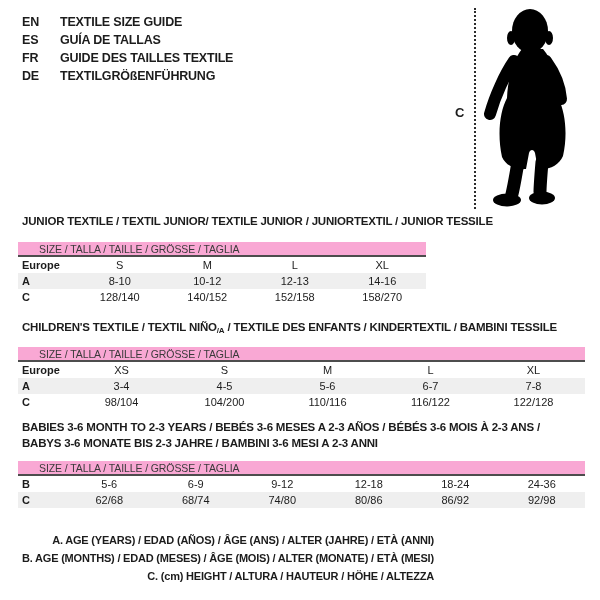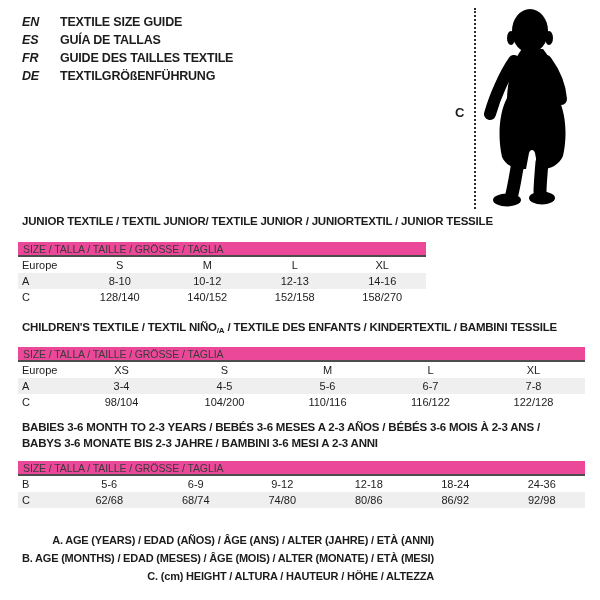--- a/index.html
+++ b/index.html
@@ -8,49 +8,49 @@
     position: relative;
     width: 600px; height: 600px;
     background: #ffffff;
     font-family: "Liberation Sans", sans-serif;
     color: #1c1c1c;
     overflow: hidden;
   }
   
   .langs { position: absolute; left: 22px; top: 13px; }
   .lang-row { display: flex; line-height: 18px; font-weight: bold; font-size: 12.5px; letter-spacing: -0.2px; }
-  .lang-code { width: 38px; font-style: italic; }
+  .lang-code { width: 38px; }
   
   .dotted-line { position: absolute; left: 474px; top: 8px; height: 201px; width: 0; border-left: 2px dotted #2b2b2b; }
   .height-label { position: absolute; left: 455px; top: 105px; font-weight: bold; font-size: 13px; }
   .baby-svg { position: absolute; left: 480px; top: 4px; }
   
   .sec-title { position: absolute; left: 22px; font-weight: bold; font-size: 11.5px; letter-spacing: -0.2px; white-space: nowrap; }
   .sec-title .sub { font-size: 8px; vertical-align: -2px; }
   .title-junior { top: 215px; }
   .title-children { top: 321px; }
   .title-babies { top: 419px; line-height: 16px; }
   
   .size-table { position: absolute; left: 18px; }
   .t1 { top: 242px; width: 408px; }
   .t2 { top: 347px; width: 567px; }
   .t3 { top: 461px; width: 567px; }
   .size-bar {
     height: 15px; line-height: 15px;
-    background: #ec4899;
+    background: #f9a8d4;
     border-bottom: 2px solid #4d4d4d;
     color: #3a3a3a;
     font-size: 10.5px;
-    padding-left: 5px;
+    padding-left: 21px;
     letter-spacing: -0.1px;
     white-space: nowrap;
   }
   table { width: 100%; border-collapse: collapse; table-layout: fixed; }
   td { height: 16px; font-size: 11px; text-align: center; padding: 0; white-space: nowrap; }
-  td.rowlabel { text-align: left; padding-left: 4px; }
+  td.rowlabel { text-align: left; padding-left: 4px; font-weight: bold; }
   tr.alt { background: #efefef; }
   
   .legend { position: absolute; left: 22px; top: 531px; text-align: right; }
   .legend-line { font-weight: bold; font-size: 11px; line-height: 18px; letter-spacing: -0.2px; white-space: nowrap; }
 </style>
 </head>
 <body>
 
 <div class="page">
 

